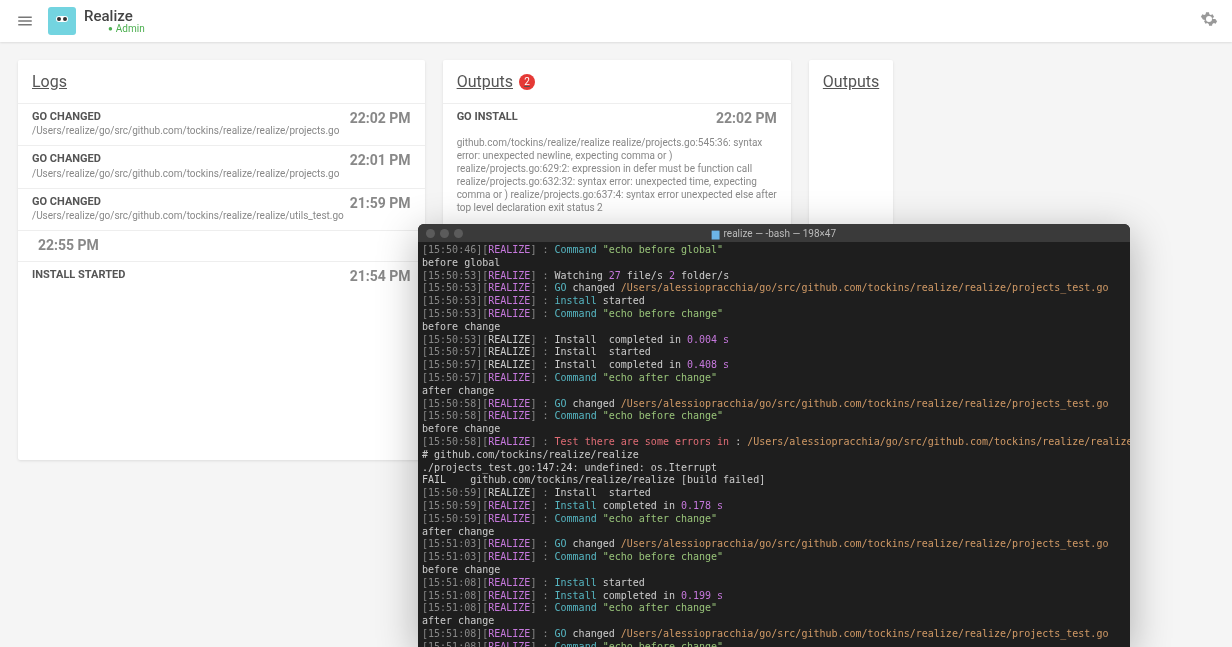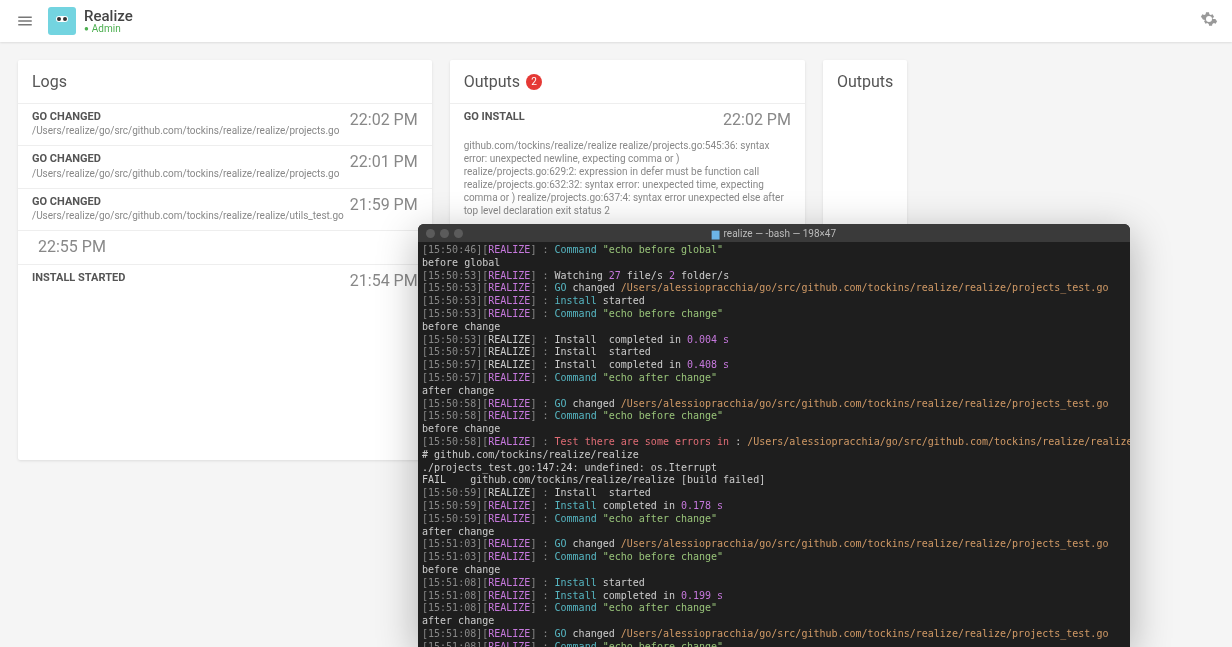--- a/index.html
+++ b/index.html
@@ -3,34 +3,34 @@
 <meta charset="utf-8">
 <style>
   * { box-sizing: border-box; margin: 0; padding: 0; }
   body { font-family: -apple-system, BlinkMacSystemFont, "Segoe UI", Roboto, Arial, sans-serif; background: #f5f5f5; width: 1232px; height: 647px; position: relative; }
   .app-bar { background: #fff; height: 42px; display: flex; align-items: center; padding: 0 10px; box-shadow: 0 1px 2px rgba(0,0,0,0.1); }
   .hamburger { width: 30px; height: 30px; display:flex; align-items:center; justify-content:center; color:#666; margin-right: 8px; cursor:pointer; }
   .logo { width: 28px; height: 28px; background: #73d4e0; border-radius: 3px; display:flex; align-items:center; justify-content:center; margin-right: 8px; position:relative; }
   .logo::before{content:"";position:absolute;width:12px;height:6px;background:#fff;border-radius:3px;top:9px;left:8px;}
   .logo::after{content:"";position:absolute;width:4px;height:4px;background:#333;border-radius:50%;top:10px;left:9px;box-shadow:6px 0 #333;}
   .app-title { font-size: 15px; font-weight: 500; color: #444; }
-  .app-sub { font-size: 10px; color: #4caf50; display:flex; align-items:center; }
+  .app-sub { font-size: 10px; color: #4caf50; display:flex; align-items:center;margin-left:24px; }
   .app-sub::before { content:"●"; font-size:8px; margin-right:3px; color:#4caf50;}
   .app-titles { display:flex; flex-direction:column; line-height:1; }
   .spacer { flex:1; }
   .gear { color:#999; cursor:pointer; padding:4px;}
   .content { display:flex; gap:18px; padding:18px; width: 830px; }
   .panel { background:#fff; border-radius:2px; box-shadow: 0 1px 3px rgba(0,0,0,0.1); flex:1; min-height: 400px;}
-  .panel-head { padding:12px 14px; font-size:16px; color:#555; display:flex; align-items:center;}
+  .panel-head { padding:12px 14px; font-size:16px; color:#555; display:flex; align-items:center;text-decoration:underline;}
   .badge { background:#e53935; color:#fff; border-radius:50%; width:16px; height:16px; font-size:10px; display:inline-flex; align-items:center; justify-content:center; margin-left:6px;}
   .list-item { padding:6px 14px 8px; border-top:1px solid #eee; display:flex; }
   .list-item:first-of-type{border-top:1px solid #eee;}
   .li-left { flex:1; font-size:10px; color:#888; line-height:1.3; }
   .li-title { font-size:11px; color:#555;font-weight:bold;}
-  .li-time { font-size:16px; color:#888; white-space:nowrap; padding-left:6px;}
+  .li-time { font-size:14px; color:#888; white-space:nowrap; padding-left:6px;font-weight:bold;}
   .err-detail { padding: 2px 14px 10px; font-size:10px; color:#888; line-height:1.3;}
   .terminal-window { position:absolute; left:418px; top:224px; width:712px; height:423px; background:#1e1e1e; border-radius:6px 6px 0 0; overflow:hidden; box-shadow:0 10px 40px rgba(0,0,0,.3);}
   .term-title { height:18px; background:#3a3a3a; display:flex; align-items:center; font-size:10px; color:#bbb; position:relative;}
   .traffic { display:flex; gap:5px; padding-left:8px;}
   .dot{width:9px;height:9px;border-radius:50%;background:#5b5b5b;}
   .term-title-text{position:absolute;left:0;right:0;text-align:center;display:flex;align-items:center;justify-content:center;gap:4px;}
   .folder-icon{color:#6cb5e8;}
   .term-body { font-family: Menlo, Consolas, monospace; font-size:10px; line-height:1.28; padding:2px 4px; color:#ccc; white-space:pre; }
   .tl-time{color:#888;}
   .tl-br{color:#888;}

